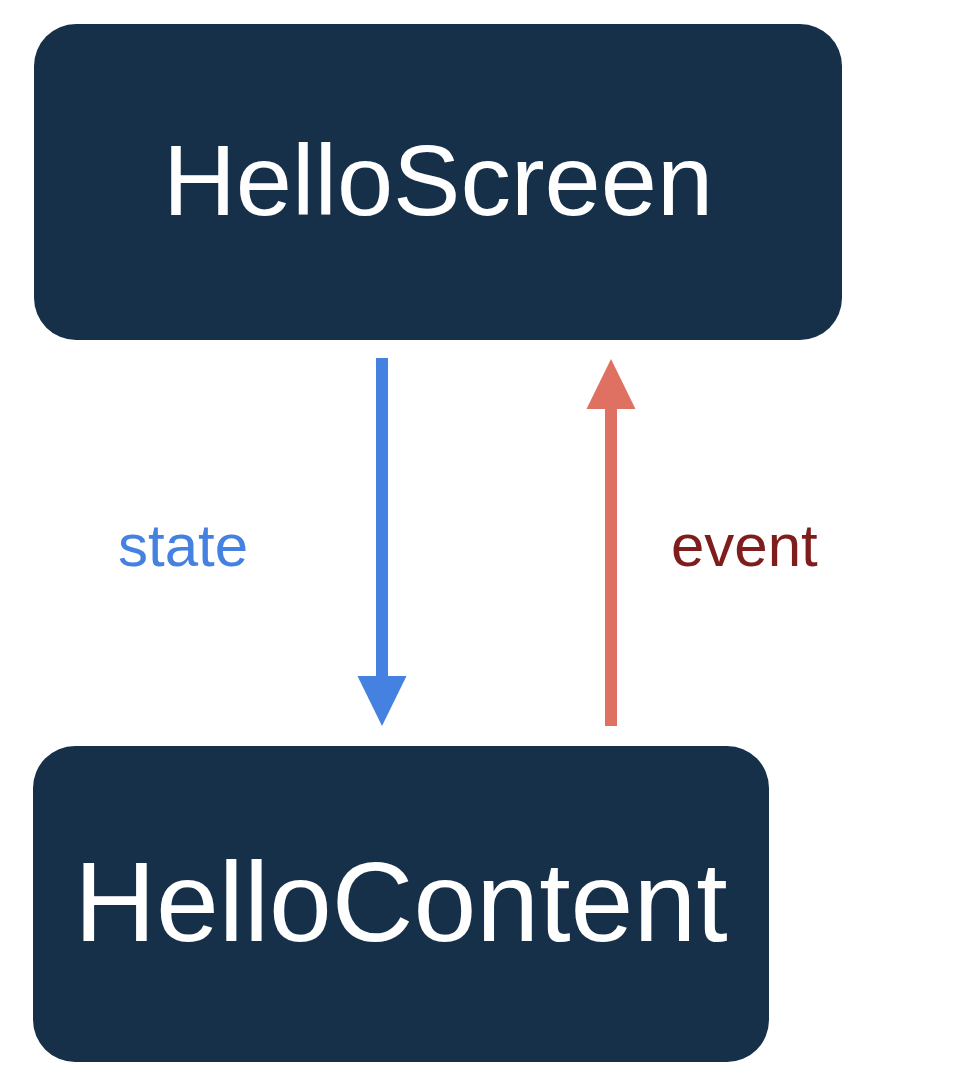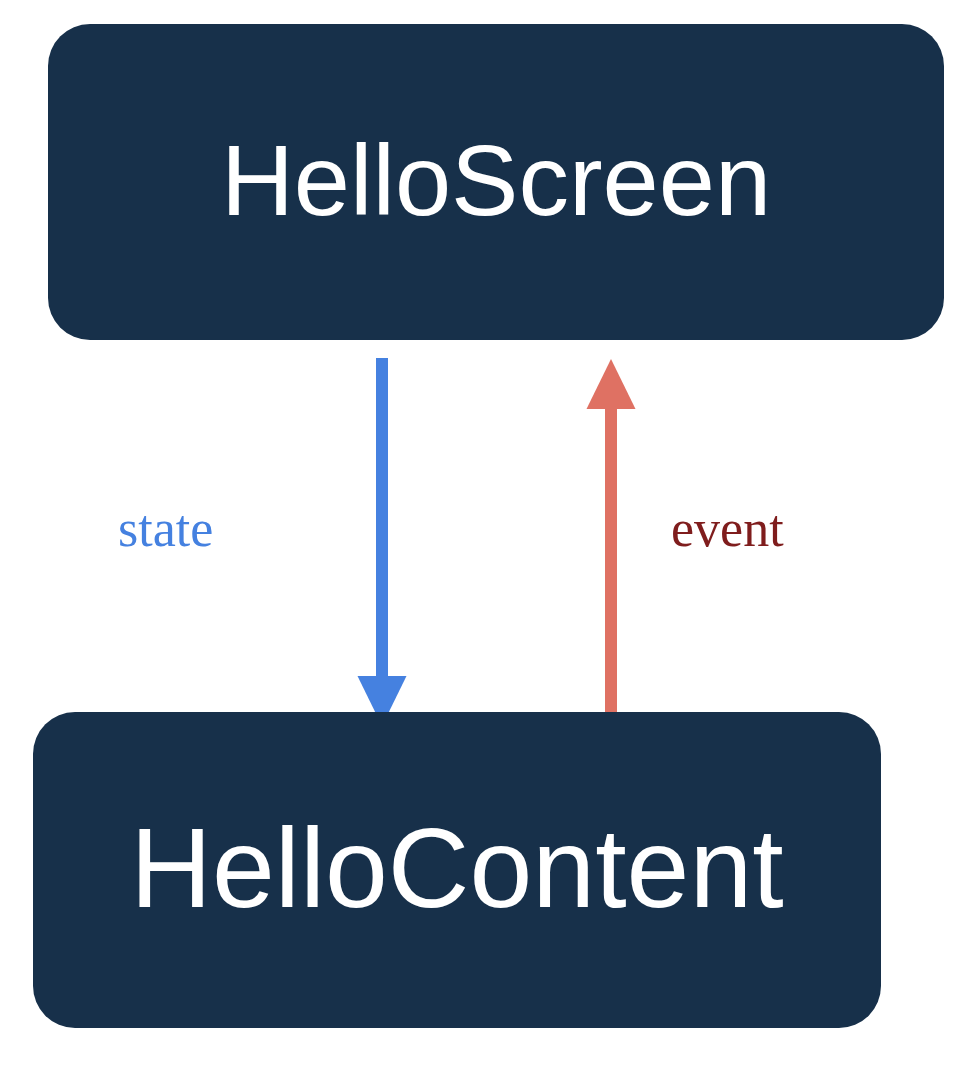--- a/index.html
+++ b/index.html
@@ -29,56 +29,57 @@
   .node-label {
     color: #ffffff;
     font-family: "Liberation Sans", sans-serif;
     font-weight: 400;
     letter-spacing: 0px;
     white-space: nowrap;
     line-height: 1;
     user-select: none;
   }
   #node-screen {
-    left: 48px;
+    left: 34px;
     top: 24px;
-    width: 896px;
+    width: 808px;
     height: 316px;
   }
   #node-screen .node-label {
     font-size: 101px;
     transform: translateY(-2px);
   }
   #node-content {
     left: 33px;
-    top: 712px;
-    width: 848px;
+    top: 746px;
+    width: 736px;
     height: 316px;
     text-align: right;
   }
   #node-content .node-label {
     font-size: 113px;
     transform: translateY(-2px);
   }
   .edge-svg {
     position: absolute;
     left: 0;
     top: 0;
     width: 958px;
     height: 1078px;
     overflow: visible;
   }
   .edge-label {
     position: absolute;
-    font-family: Liberation Serif, serif;
-    font-size: 52px;
+    font-family: Liberation Sans, sans-serif;
+    font-size: 60px;
     font-weight: 400;
     line-height: 1;
     white-space: nowrap;
     user-select: none;
+    margin-top: 13px;
   }
   #label-state {
     left: 118px;
     top: 503px;
   }
   #label-event {
     left: 671px;
     top: 503px;
   }
 </style>

